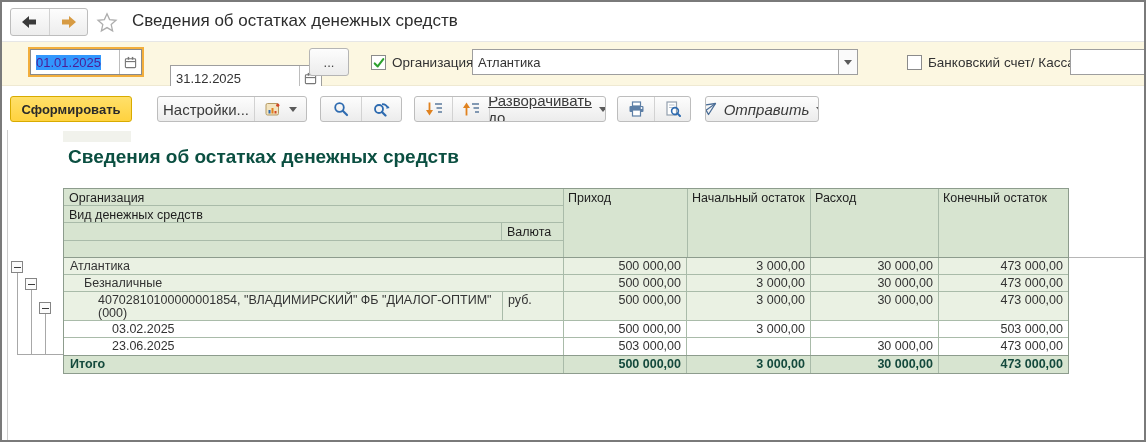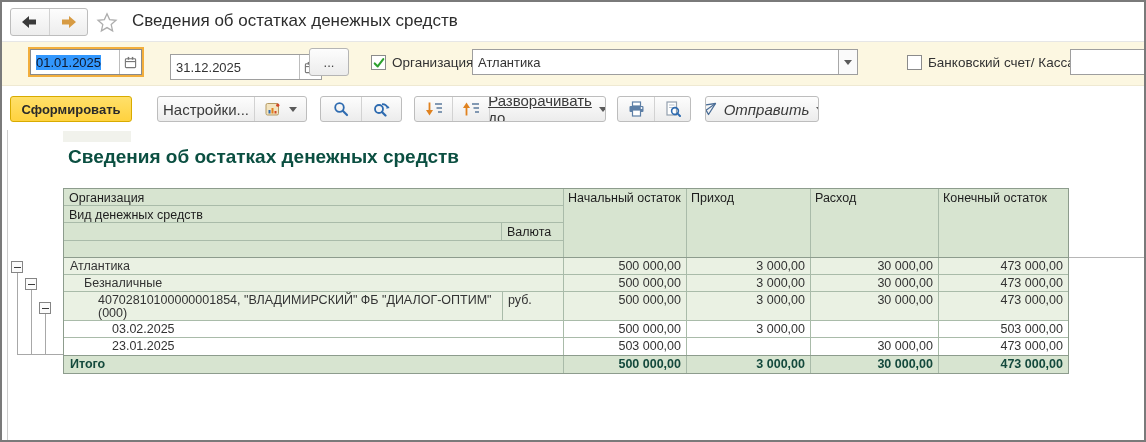--- a/index.html
+++ b/index.html
@@ -15,21 +15,21 @@
     border:1px solid #bdbdbd;border-radius:3px;background:linear-gradient(#fdfdfd,#ededed);overflow:hidden;}
   .navbtn{flex:1;display:flex;align-items:center;justify-content:center;}
   .navbtn + .navbtn{border-left:1px solid #d2d2d2;}
   .star{position:absolute;left:92px;top:8px;width:26px;height:24px;display:flex;align-items:center;justify-content:center;}
   .title-text{position:absolute;left:130px;top:9px;font-size:17px;color:#2d2d2d;white-space:nowrap;}
   
   .filterbar{position:absolute;left:0;top:40px;right:0;height:44px;background:#fcf7e1;border-bottom:1px solid #efe9d2;}
   .input{position:absolute;height:26px;background:#fff;border:1px solid #9e9e9e;display:flex;align-items:stretch;overflow:hidden;}
   .input .val{flex:1;font-size:13px;padding:5px 3px 0 5px;white-space:nowrap;overflow:hidden;}
   .focus-ring{box-shadow:0 0 0 2px #f2ae3c;border-color:#8a8a8a;}
-  .sel{background:#3297fd;color:#0f172a;}
+  .sel{background:#3297fd;color:#4c1d95;}
   .cal-btn{width:22px;border-left:1px solid #bdbdbd;background:#fff;display:flex;align-items:center;justify-content:center;}
   .dd-btn{width:19px;border-left:1px solid #a8a8a8;background:#fafafa;display:flex;align-items:center;justify-content:center;}
   .dash{position:absolute;left:150px;top:53px;font-size:14px;color:#333;}
   .pushbtn{position:absolute;height:28px;border:1px solid #b5b5b5;border-radius:3px;
     background:linear-gradient(#fdfdfd,#ececec);display:flex;align-items:center;justify-content:center;
     font-size:13px;color:#444;}
   .checkbox{position:absolute;width:15px;height:15px;background:#fff;border:1px solid #8b8b8b;display:flex;align-items:center;justify-content:center;}
   .flabel{position:absolute;font-size:13.5px;color:#333;white-space:nowrap;}
   
   .toolbar{position:absolute;left:0;top:84px;right:0;height:44px;background:#fff;}
@@ -122,21 +122,21 @@
           <svg width="13" height="13" viewBox="0 0 14 14">
               <rect x="1.5" y="3" width="11" height="9.5" rx="1" fill="#fff" stroke="#777" stroke-width="1.2"></rect>
               <line x1="1.5" y1="6" x2="12.5" y2="6" stroke="#777" stroke-width="1.2"></line>
               <rect x="4" y="1" width="1.6" height="3" fill="#777"></rect>
               <rect x="8.4" y="1" width="1.6" height="3" fill="#777"></rect>
             </svg>
         </span>
       </div>
     </div>
     <div class="dash">–</div>
-    <div class="input" style="left:168px;top:12px;width:152px;">
+    <div class="input" style="left:168px;top:23px;width:152px;">
       <div class="val">31.12.2025</div>
       <div class="cal-btn">
         <span class="icon">
           <svg width="13" height="13" viewBox="0 0 14 14">
               <rect x="1.5" y="3" width="11" height="9.5" rx="1" fill="#fff" stroke="#777" stroke-width="1.2"></rect>
               <line x1="1.5" y1="6" x2="12.5" y2="6" stroke="#777" stroke-width="1.2"></line>
               <rect x="4" y="1" width="1.6" height="3" fill="#777"></rect>
               <rect x="8.4" y="1" width="1.6" height="3" fill="#777"></rect>
             </svg>
         </span>
@@ -296,22 +296,22 @@
     <div class="rpt-table">
       <div class="hdr">
         <div class="hdr-left">
           <div class="hdr-row">Организация</div>
           <div class="hdr-row">Вид денежных средств</div>
           <div class="hdr-row split">
             <div class="hl">Банковский счет/ Касса</div>
             <div class="hc">Валюта</div>
           </div>
         </div>
+        <div class="hcell h2">Приход</div>
         <div class="hcell h1">Начальный остаток</div>
-        <div class="hcell h2">Приход</div>
         <div class="hcell h3">Расход</div>
         <div class="hcell h4">Конечный остаток</div>
       </div>
 
       <div class="row grp bb r17">
         <div class="cell cn ind1">Атлантика</div>
         <div class="cell num n1">500 000,00</div>
         <div class="cell num n2">3 000,00</div>
         <div class="cell num n3">30 000,00</div>
         <div class="cell num n4">473 000,00</div>
@@ -336,21 +336,21 @@
 
       <div class="row det bb r17">
         <div class="cell cn ind4">03.02.2025</div>
         <div class="cell num n1">500 000,00</div>
         <div class="cell num n2">3 000,00</div>
         <div class="cell num n3"></div>
         <div class="cell num n4">503 000,00</div>
       </div>
 
       <div class="row det r17">
-        <div class="cell cn ind4">23.01.2025</div>
+        <div class="cell cn ind4">23.06.2025</div>
         <div class="cell num n1">503 000,00</div>
         <div class="cell num n2"></div>
         <div class="cell num n3">30 000,00</div>
         <div class="cell num n4">473 000,00</div>
       </div>
 
       <div class="row total">
         <div class="cell cn ind1">Итого</div>
         <div class="cell num n1">500 000,00</div>
         <div class="cell num n2">3 000,00</div>

